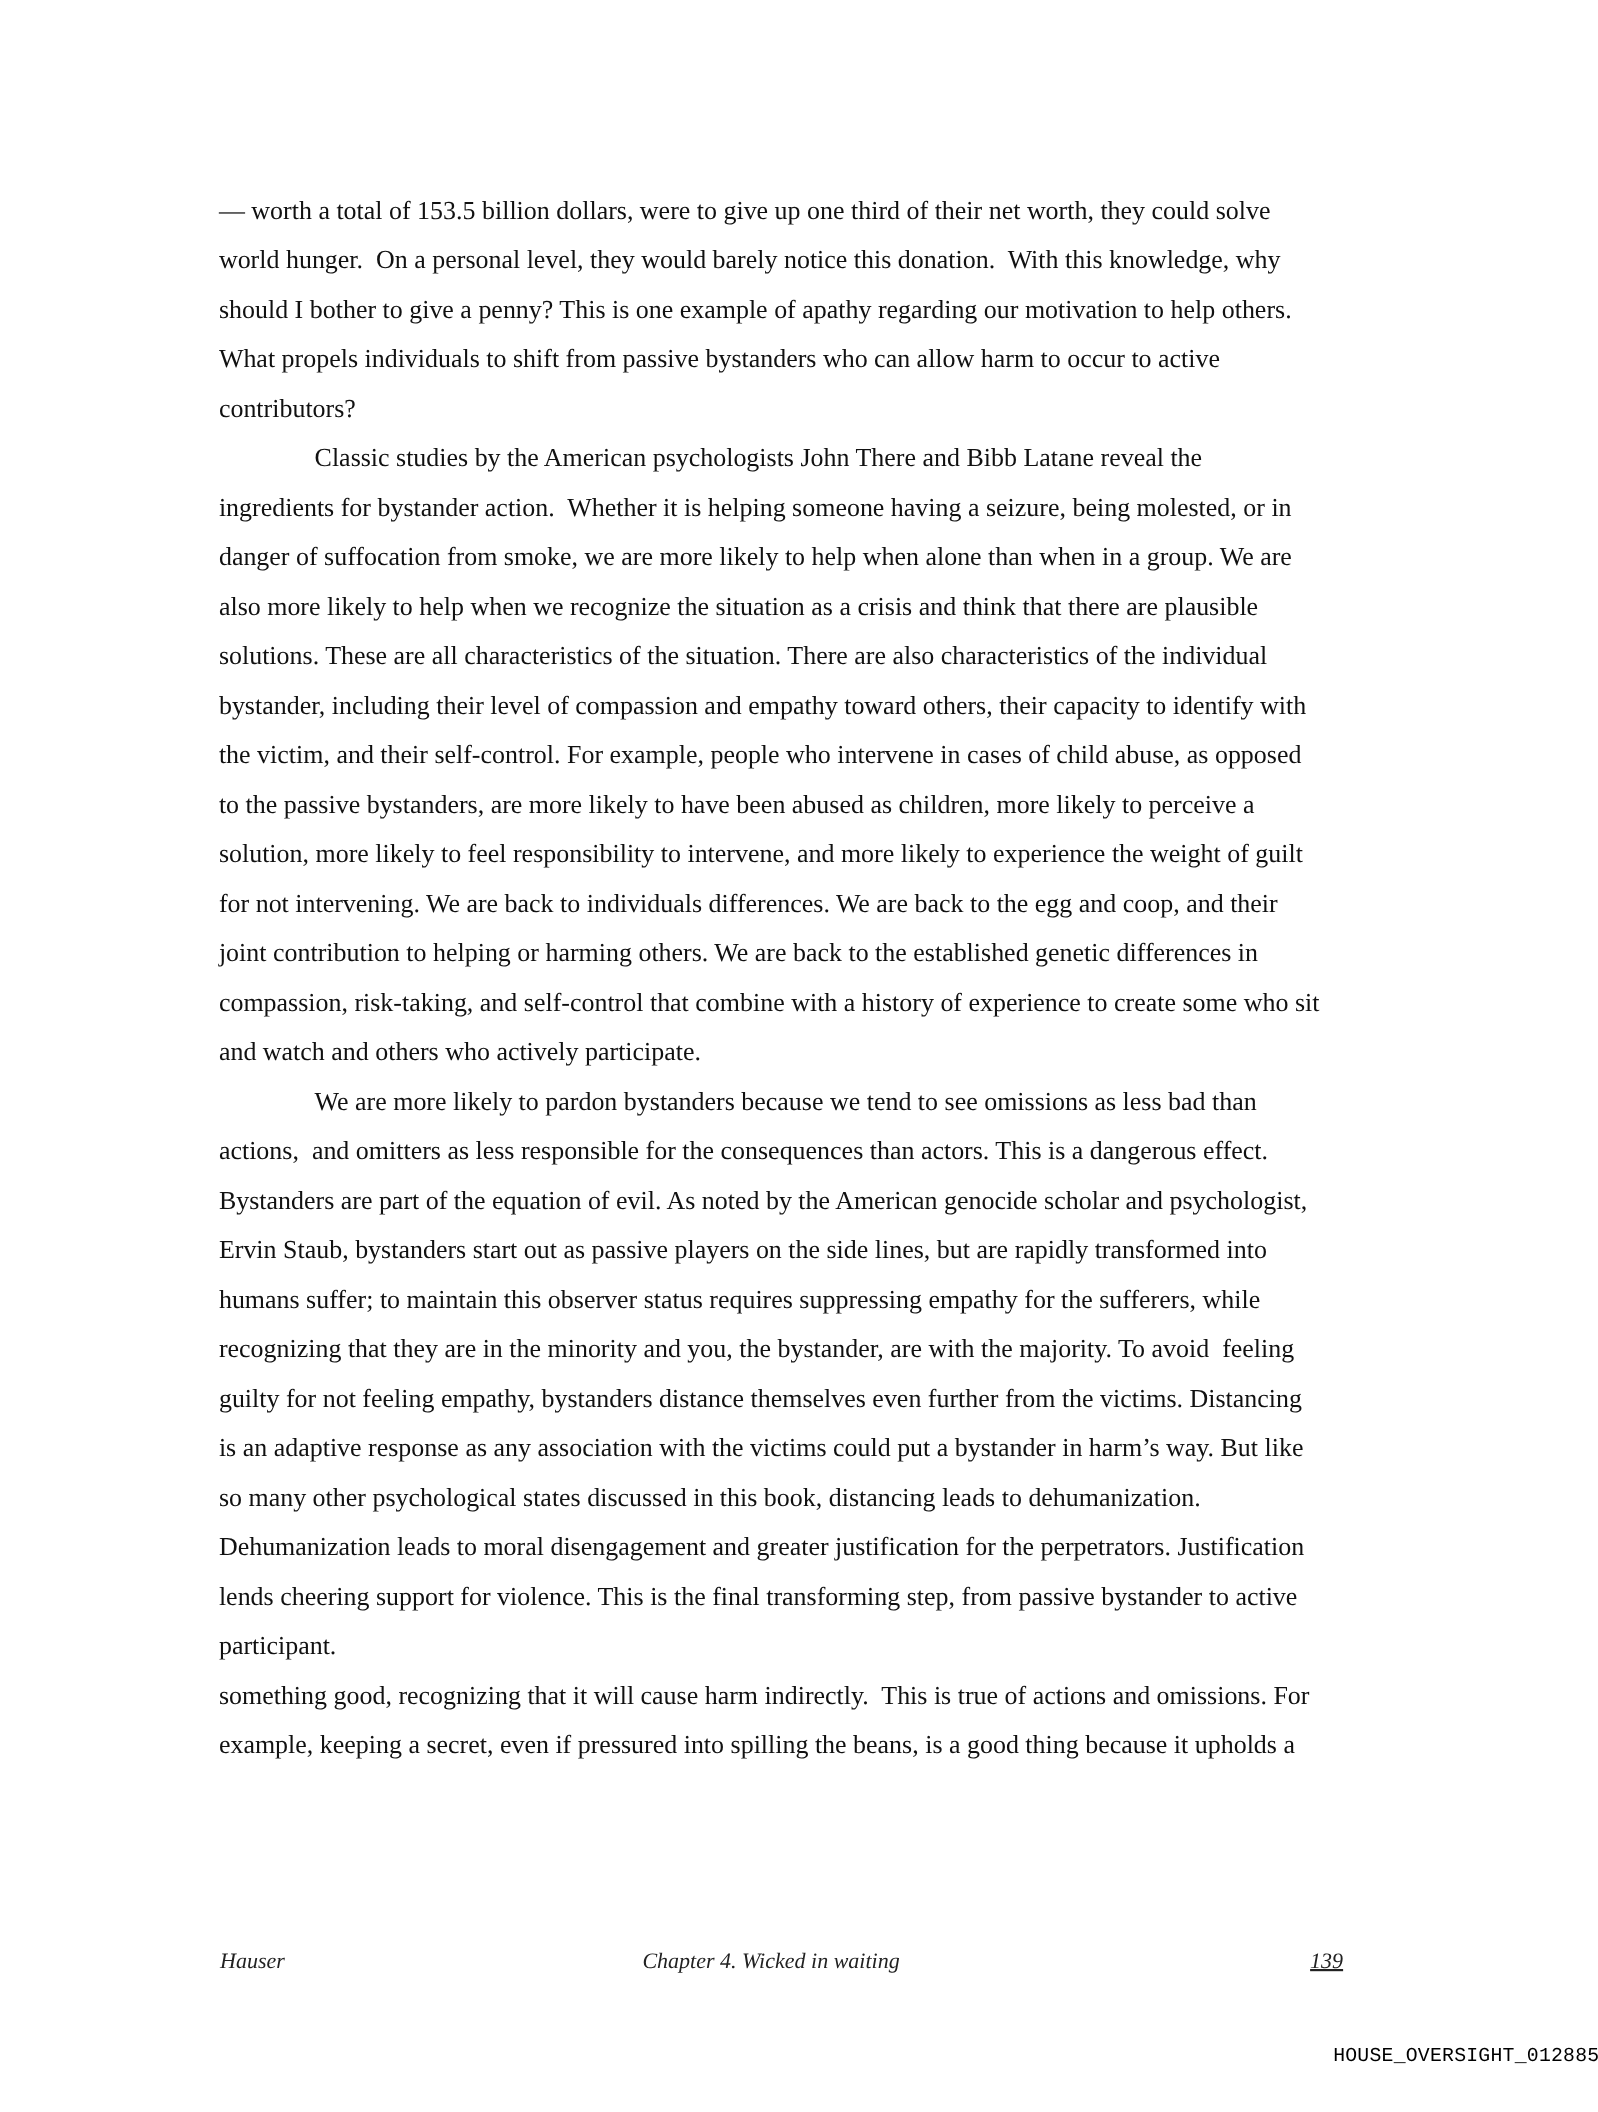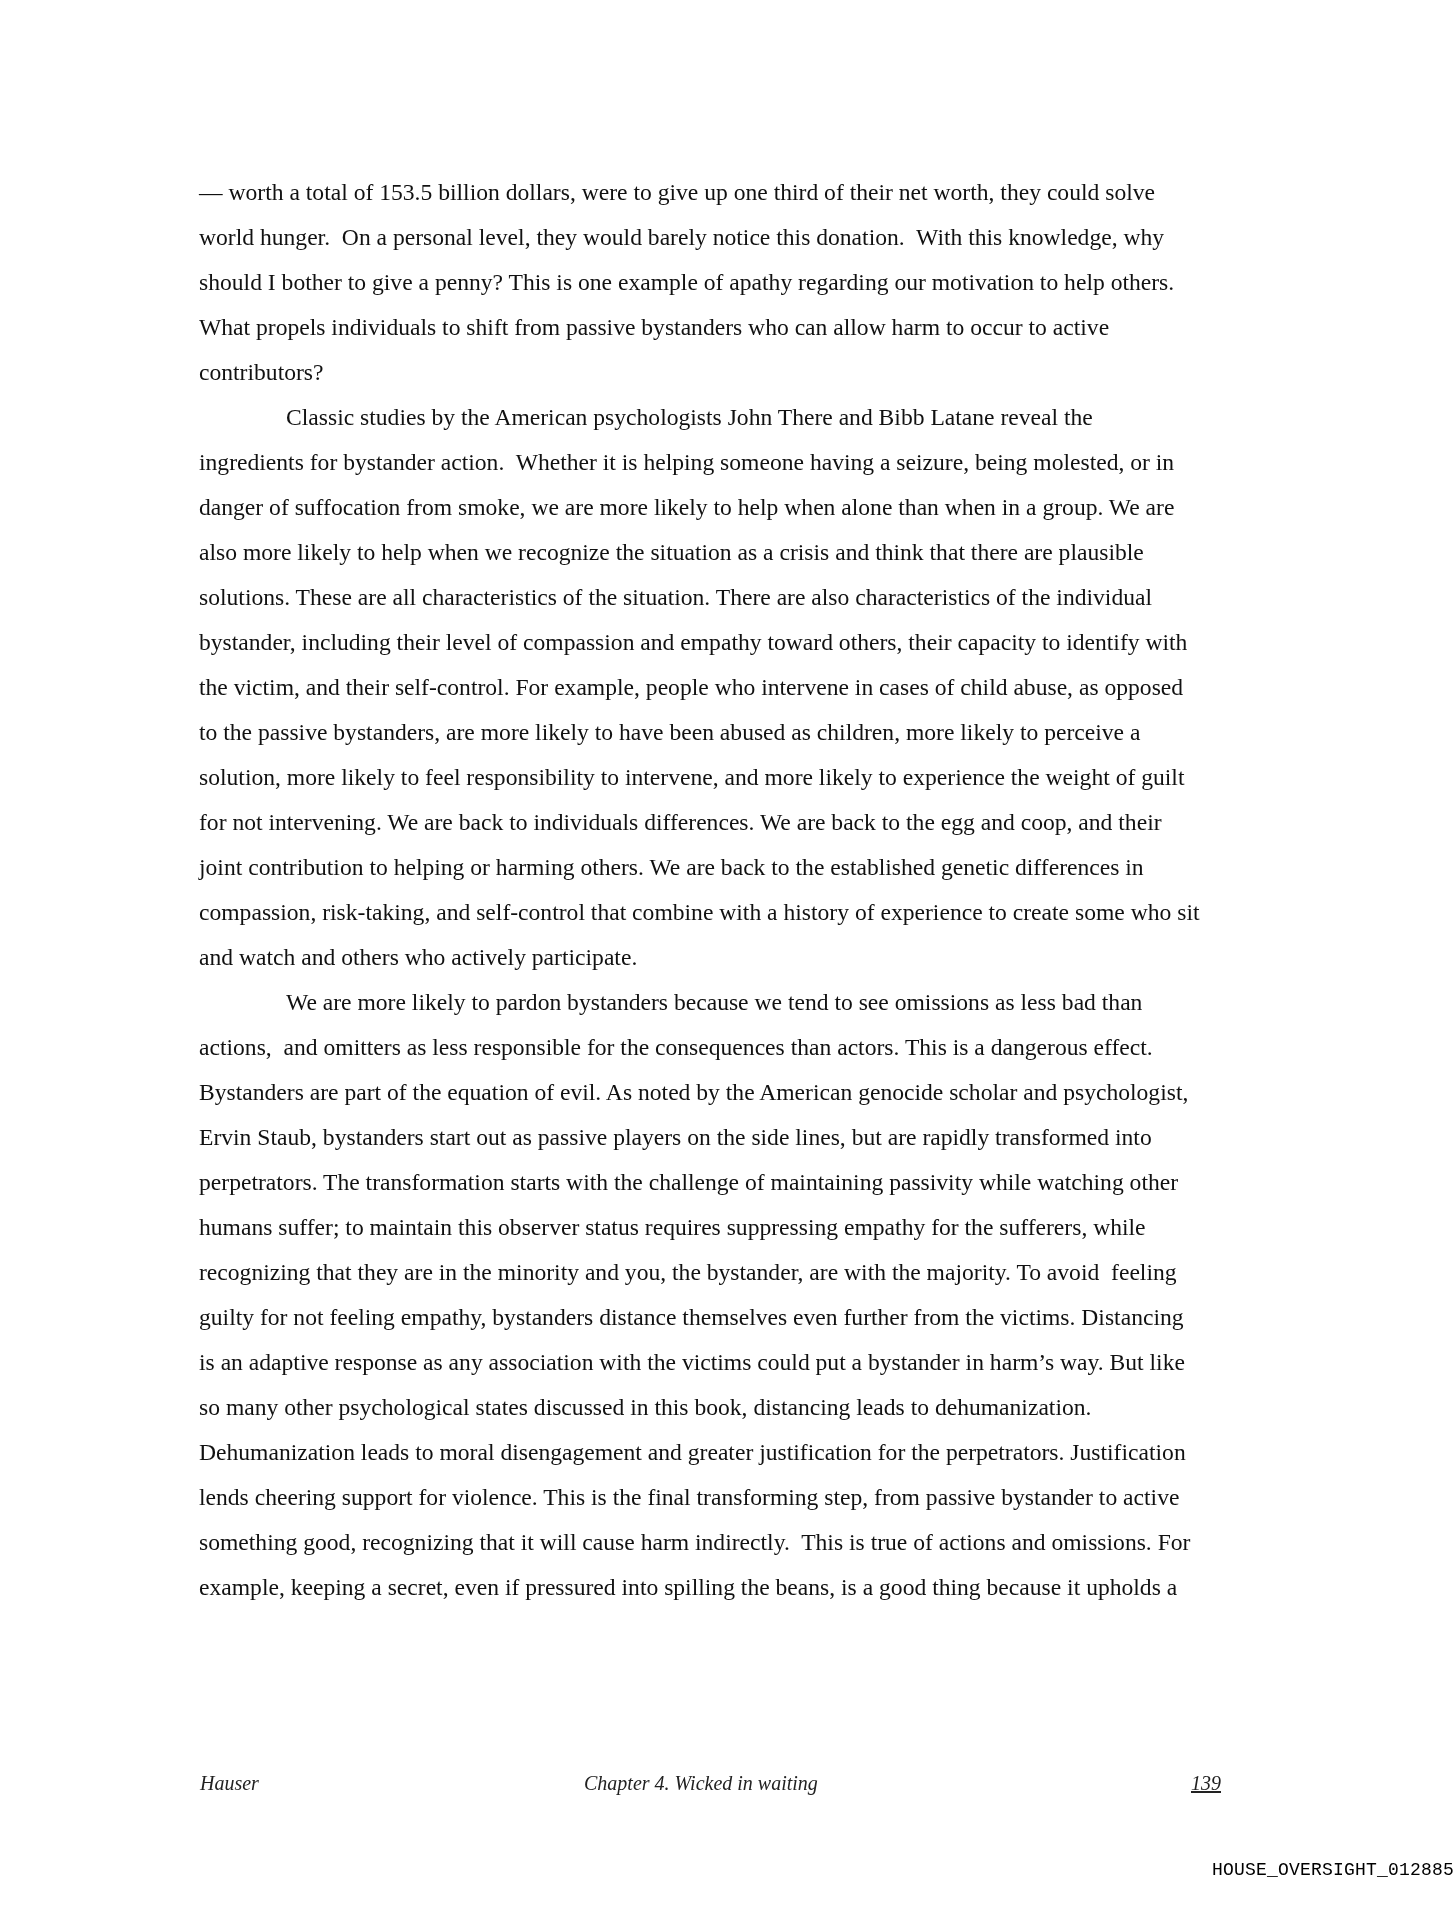--- a/index.html
+++ b/index.html
@@ -52,28 +52,28 @@
         <div class="line">for not intervening. We are back to individuals differences. We are back to the egg and coop, and their</div>
         <div class="line">joint contribution to helping or harming others. We are back to the established genetic differences in</div>
         <div class="line">compassion, risk-taking, and self-control that combine with a history of experience to create some who sit</div>
         <div class="line">and watch and others who actively participate.</div>
       </div>
       <div>
         <div class="line indent">We are more likely to pardon bystanders because we tend to see omissions as less bad than</div>
         <div class="line">actions,  and omitters as less responsible for the consequences than actors. This is a dangerous effect.</div>
         <div class="line">Bystanders are part of the equation of evil. As noted by the American genocide scholar and psychologist,</div>
         <div class="line">Ervin Staub, bystanders start out as passive players on the side lines, but are rapidly transformed into</div>
-        <div class="line">perpetrators. The transformation starts with the challenge of maintaining passivity while watching other</div>
         <div class="line">humans suffer; to maintain this observer status requires suppressing empathy for the sufferers, while</div>
         <div class="line">recognizing that they are in the minority and you, the bystander, are with the majority. To avoid  feeling</div>
         <div class="line">guilty for not feeling empathy, bystanders distance themselves even further from the victims. Distancing</div>
         <div class="line">is an adaptive response as any association with the victims could put a bystander in harm’s way. But like</div>
         <div class="line">so many other psychological states discussed in this book, distancing leads to dehumanization.</div>
         <div class="line">Dehumanization leads to moral disengagement and greater justification for the perpetrators. Justification</div>
         <div class="line">lends cheering support for violence. This is the final transforming step, from passive bystander to active</div>
+        <div class="line">participant.</div>
       </div>
       <div>
         <div class="line">something good, recognizing that it will cause harm indirectly.  This is true of actions and omissions. For</div>
         <div class="line">example, keeping a secret, even if pressured into spilling the beans, is a good thing because it upholds a</div>
       </div>
     </div>
 
   <div class="footer">
     <span class="author">Hauser</span>
     <span class="chapter">Chapter 4. Wicked in waiting</span>

